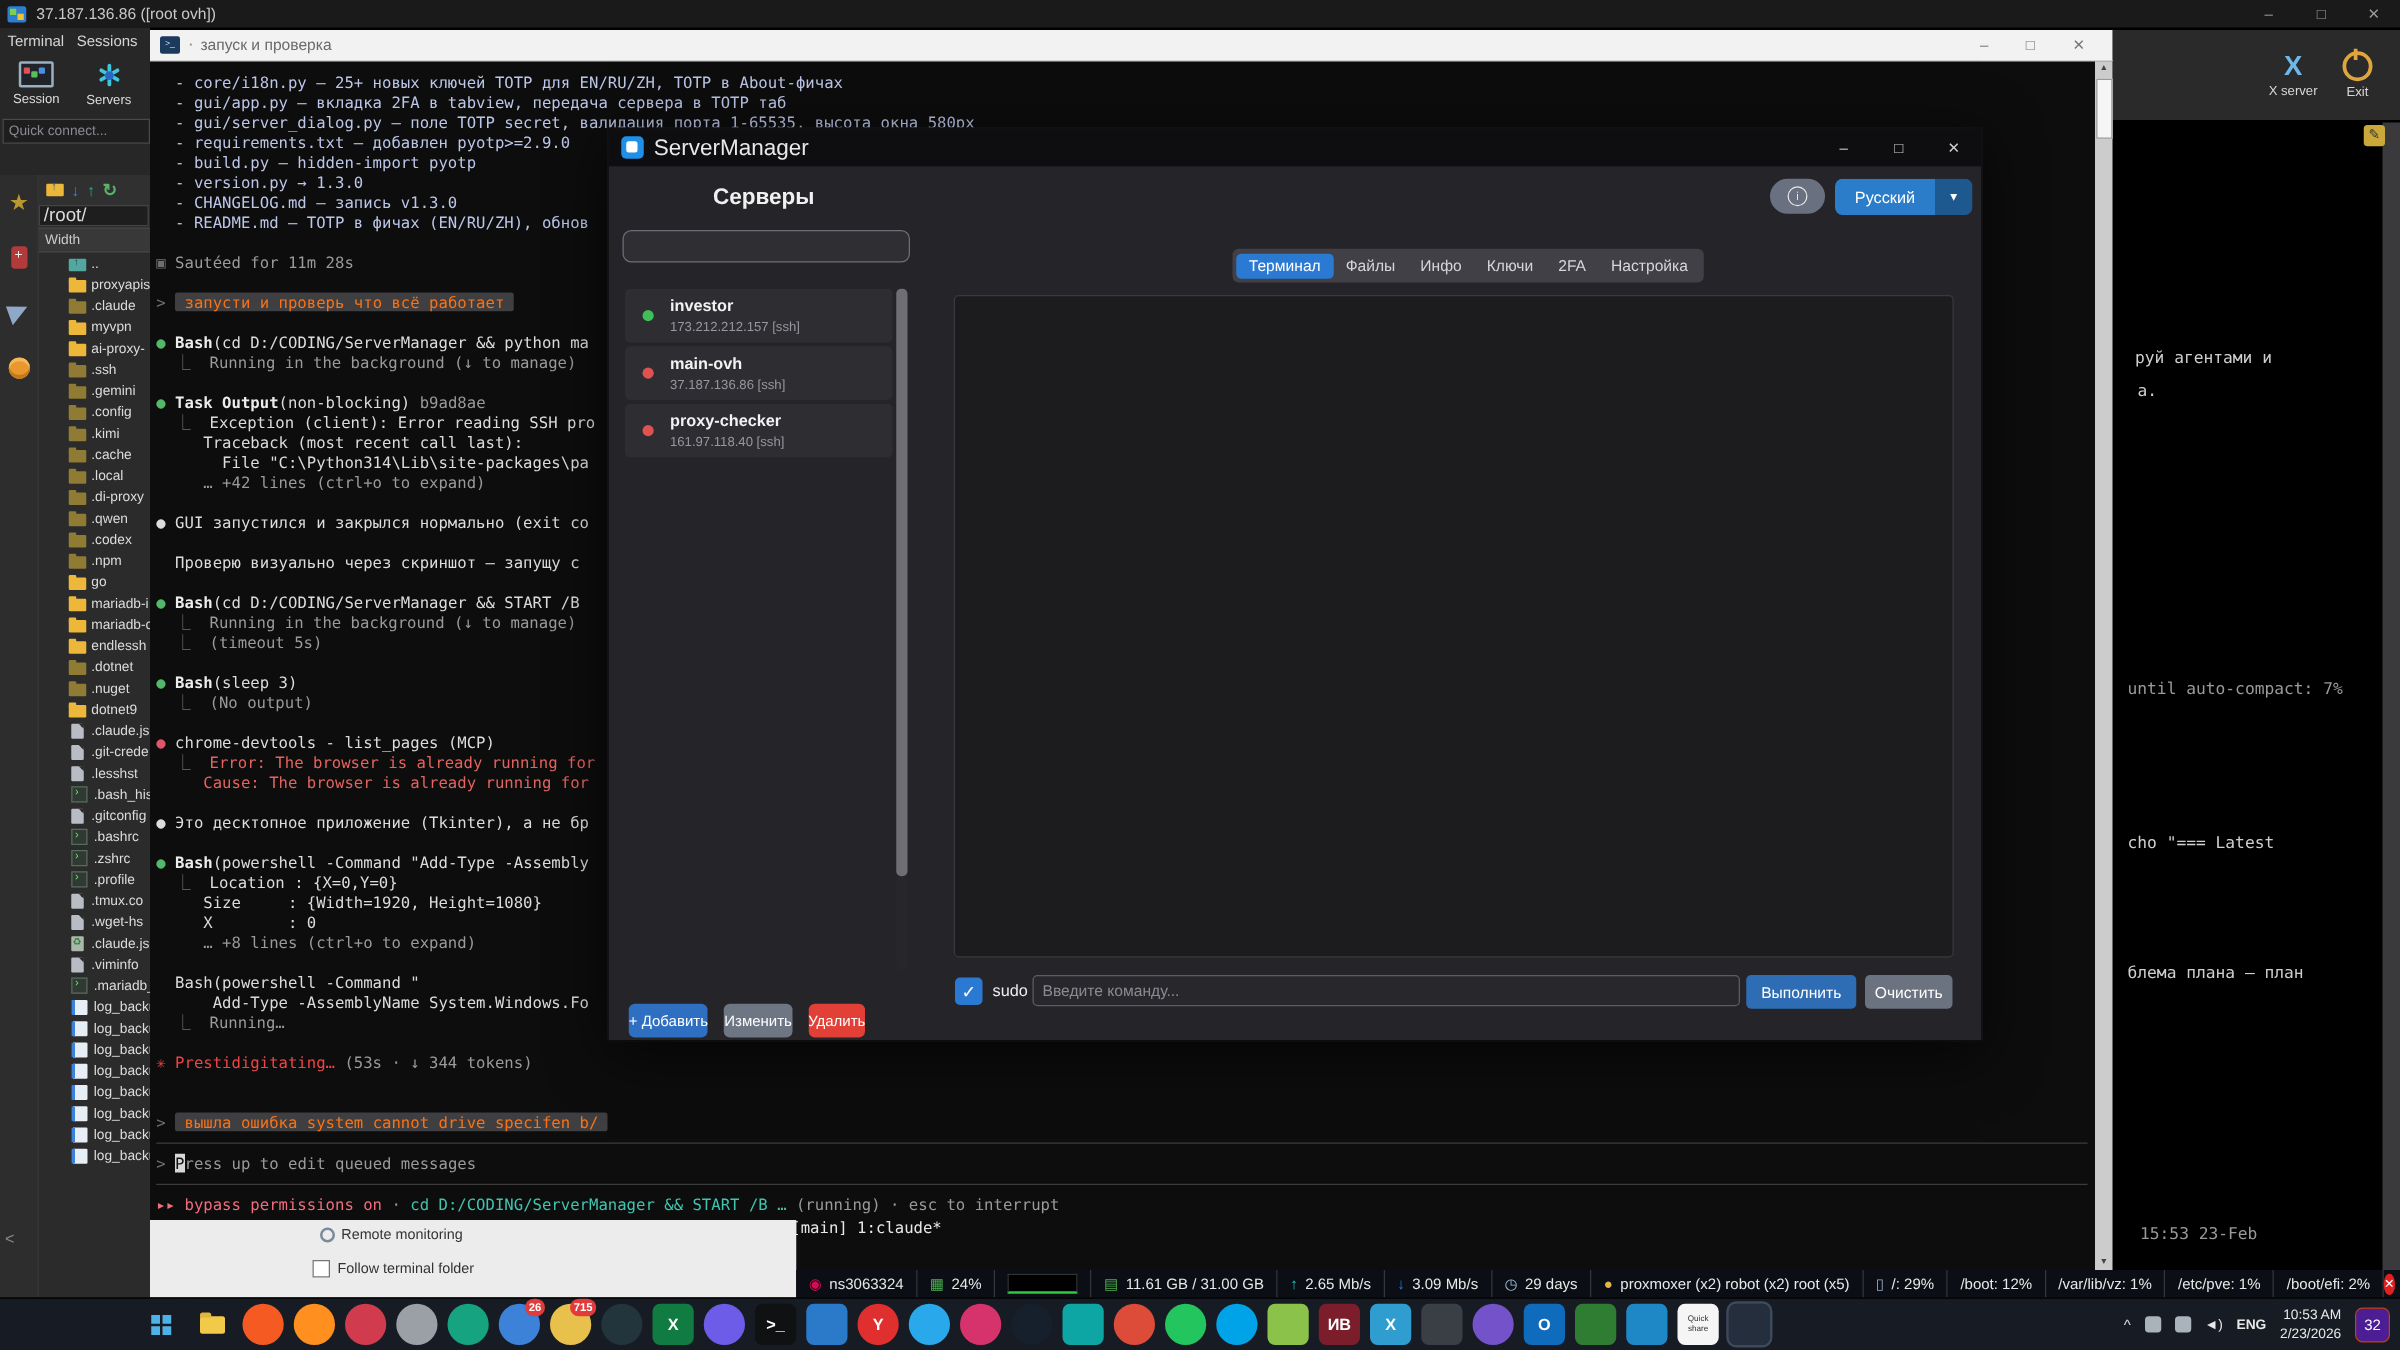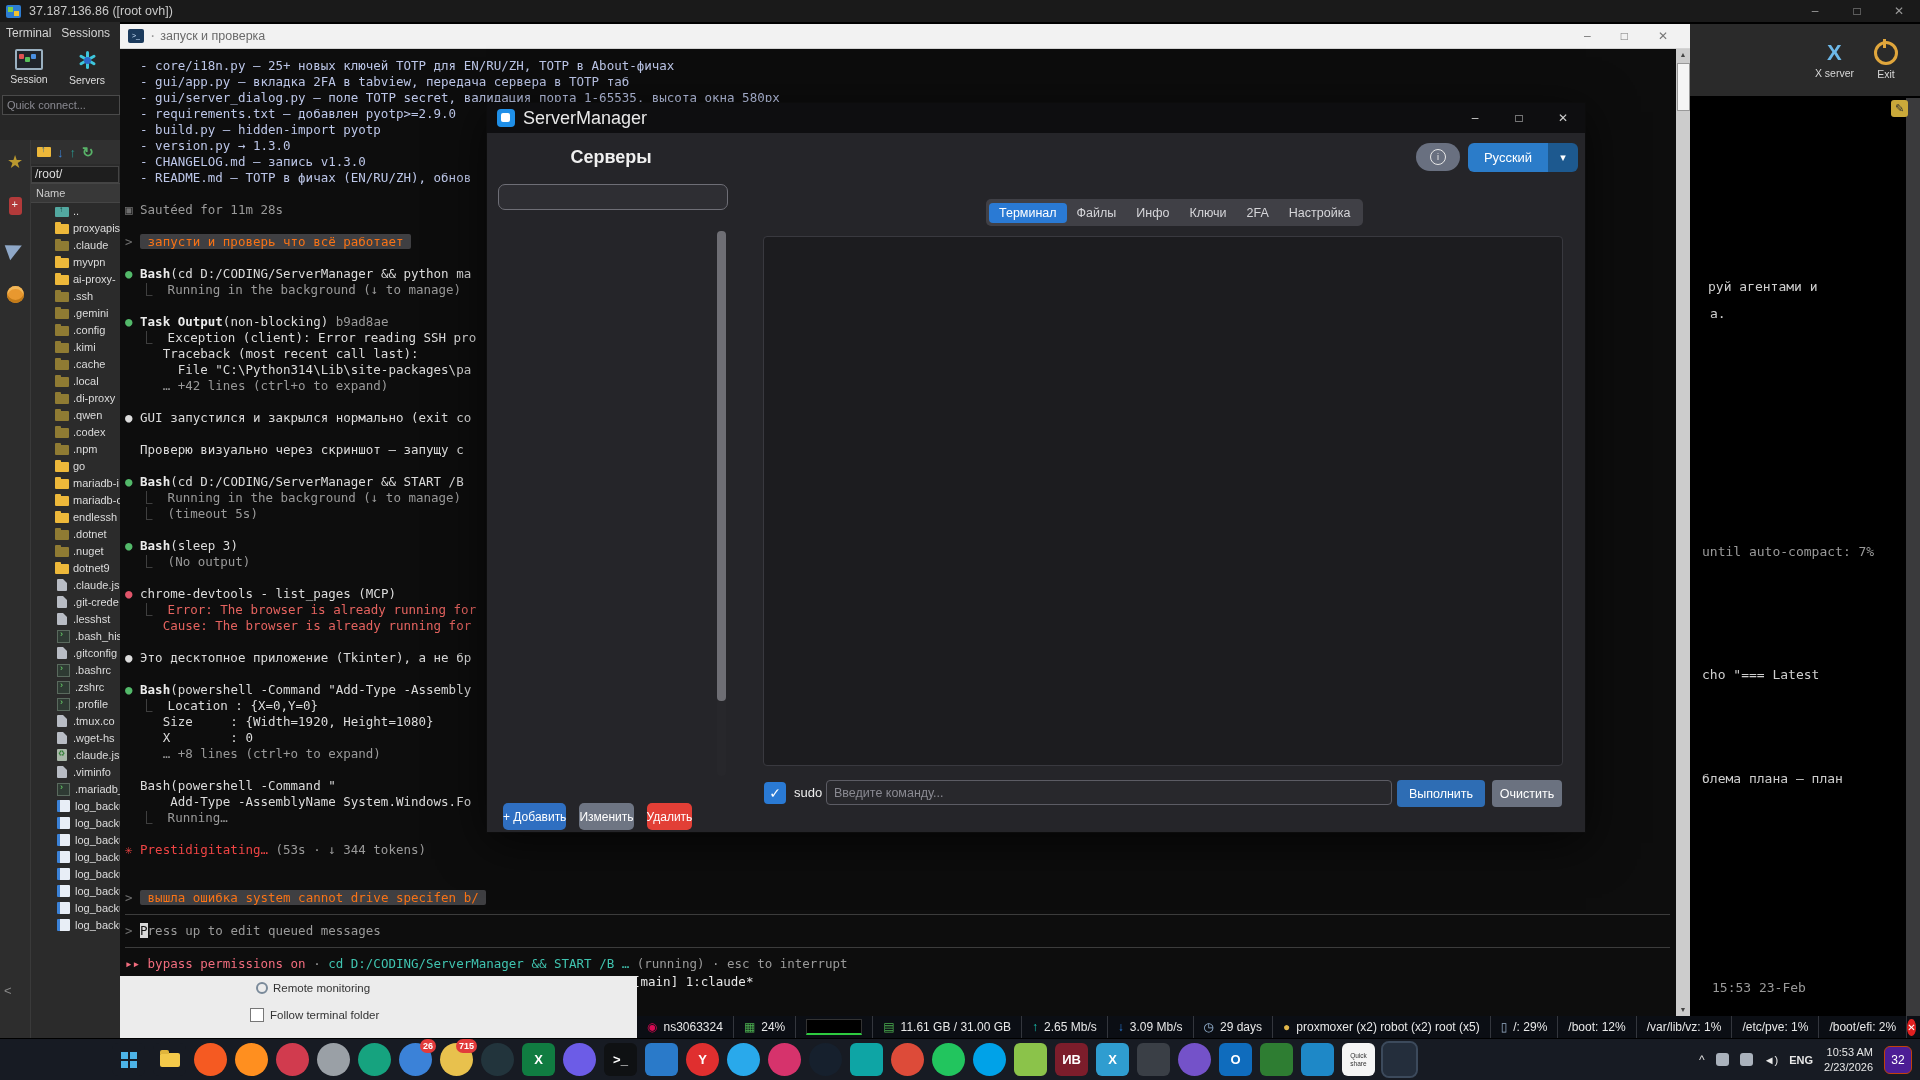--- a/index.html
+++ b/index.html
@@ -50,21 +50,21 @@
   .knife-g::before{content:"+";position:absolute;left:3px;top:1px;color:#eee;font-size:11px;}
   .plane-g{width:0;height:0;border-left:16px solid #8fa8c8;border-top:6px solid transparent;border-bottom:10px solid transparent;transform:rotate(-20deg);}
   .globe-g{width:17px;height:17px;border-radius:50%;background:#e8982f;box-shadow:inset 0 -3px 0 #c27a18,inset 0 3px 0 #f2b85a;}
   .files-panel{position:absolute;left:30px;top:118px;width:90px;bottom:0;background:#2b2b2b;border-left:1px solid #3a3a3a;box-sizing:border-box;}
   .ftoolbar{height:24px;display:flex;align-items:center;gap:6px;padding-left:6px;background:#303030;}
   .fi-folderup{width:14px;height:10px;background:#edb83a;border-radius:1px;position:relative;}
   .fi-folderup::after{content:"↑";position:absolute;left:4px;top:-3px;font-size:9px;color:#1e5c94;font-weight:bold;}
   .fi-down{color:#3b82d8;font-weight:bold;font-size:13px;}
   .fi-up{color:#2aa198;font-weight:bold;font-size:13px;}
   .fi-refresh{color:#58b368;font-weight:bold;font-size:14px;}
-  .fpath input{width:80px;height:15px;background:#1e1e1e;border:1px solid #444;color:#ddd;font-size:12px;padding:0 3px;}
+  .fpath input{width:80px;height:15px;background:#1e1e1e;border:1px solid #444;color:#ddd;font-size:15px;padding:0 3px;}
   .fname{height:18px;background:#383838;border-top:1px solid #454545;border-bottom:1px solid #454545;
          color:#ccc;font-size:11px;line-height:18px;padding-left:5px;}
   .tree{overflow:hidden;height:calc(100% - 62px);}
   .trow{display:flex;align-items:center;height:17px;padding-left:24px;font-size:11px;color:#dcdcdc;white-space:nowrap;overflow:hidden;}
   .ti{width:14px;height:12px;display:inline-block;margin-right:4px;position:relative;flex:none;}
   .ti-folder{height:10px;margin-top:2px;background:#edb83a;border-radius:1px;}
   .ti-folder::before{content:"";position:absolute;top:-2px;left:0;width:6px;height:3px;background:inherit;border-radius:1px 1px 0 0;}
   .ti-dotfolder{height:10px;margin-top:2px;background:#8f7b33;border-radius:1px;}
   .ti-dotfolder::before{content:"";position:absolute;top:-2px;left:0;width:6px;height:3px;background:inherit;border-radius:1px 1px 0 0;}
   .ti-up{height:10px;margin-top:2px;background:#52a8a0;border-radius:1px;}
@@ -267,21 +267,21 @@
     </div>
 
     <div class="files-panel">
       <div class="ftoolbar">
         <span class="fi-folderup"></span>
         <span class="fi-down">↓</span>
         <span class="fi-up">↑</span>
         <span class="fi-refresh">↻</span>
       </div>
       <div class="fpath"><input value="/root/" style=""></div>
-      <div class="fname">Name</div>
+      <div class="fname">Width</div>
       <div class="tree" id="tree">
           <div class="trow">
             <span class="ti ti-up"></span>
             <span class="tlabel">..</span>
           </div>
           <div class="trow">
             <span class="ti ti-folder"></span>
             <span class="tlabel">proxyapis</span>
           </div>
           <div class="trow">
@@ -541,20 +541,37 @@
       <span class="sm-appicon"></span>
       <span class="t">ServerManager</span>
       <span class="sm-controls">
         <span>–</span>
         <span>□</span>
         <span>✕</span>
       </span>
     </div>
     <div class="sm-head">Серверы</div>
     <div class="sm-search"><input value="" style=""></div>
+    <div class="srvlist" id="srvlist">
+        <div class="srv">
+          <span class="dot on"></span>
+          <div class="sname">investor</div>
+          <div class="sip">173.212.212.157 [ssh]</div>
+        </div>
+        <div class="srv">
+          <span class="dot off"></span>
+          <div class="sname">main-ovh</div>
+          <div class="sip">37.187.136.86 [ssh]</div>
+        </div>
+        <div class="srv">
+          <span class="dot off"></span>
+          <div class="sname">proxy-checker</div>
+          <div class="sip">161.97.118.40 [ssh]</div>
+        </div>
+      </div>
     <div class="sm-scroll">
         <span class="th"></span>
       </div>
     <div class="sm-btnrow">
       <span class="smb add">+ Добавить</span>
       <span class="smb edit">Изменить</span>
       <span class="smb del">Удалить</span>
     </div>
     <div class="sm-info">
         <i>i</i>

